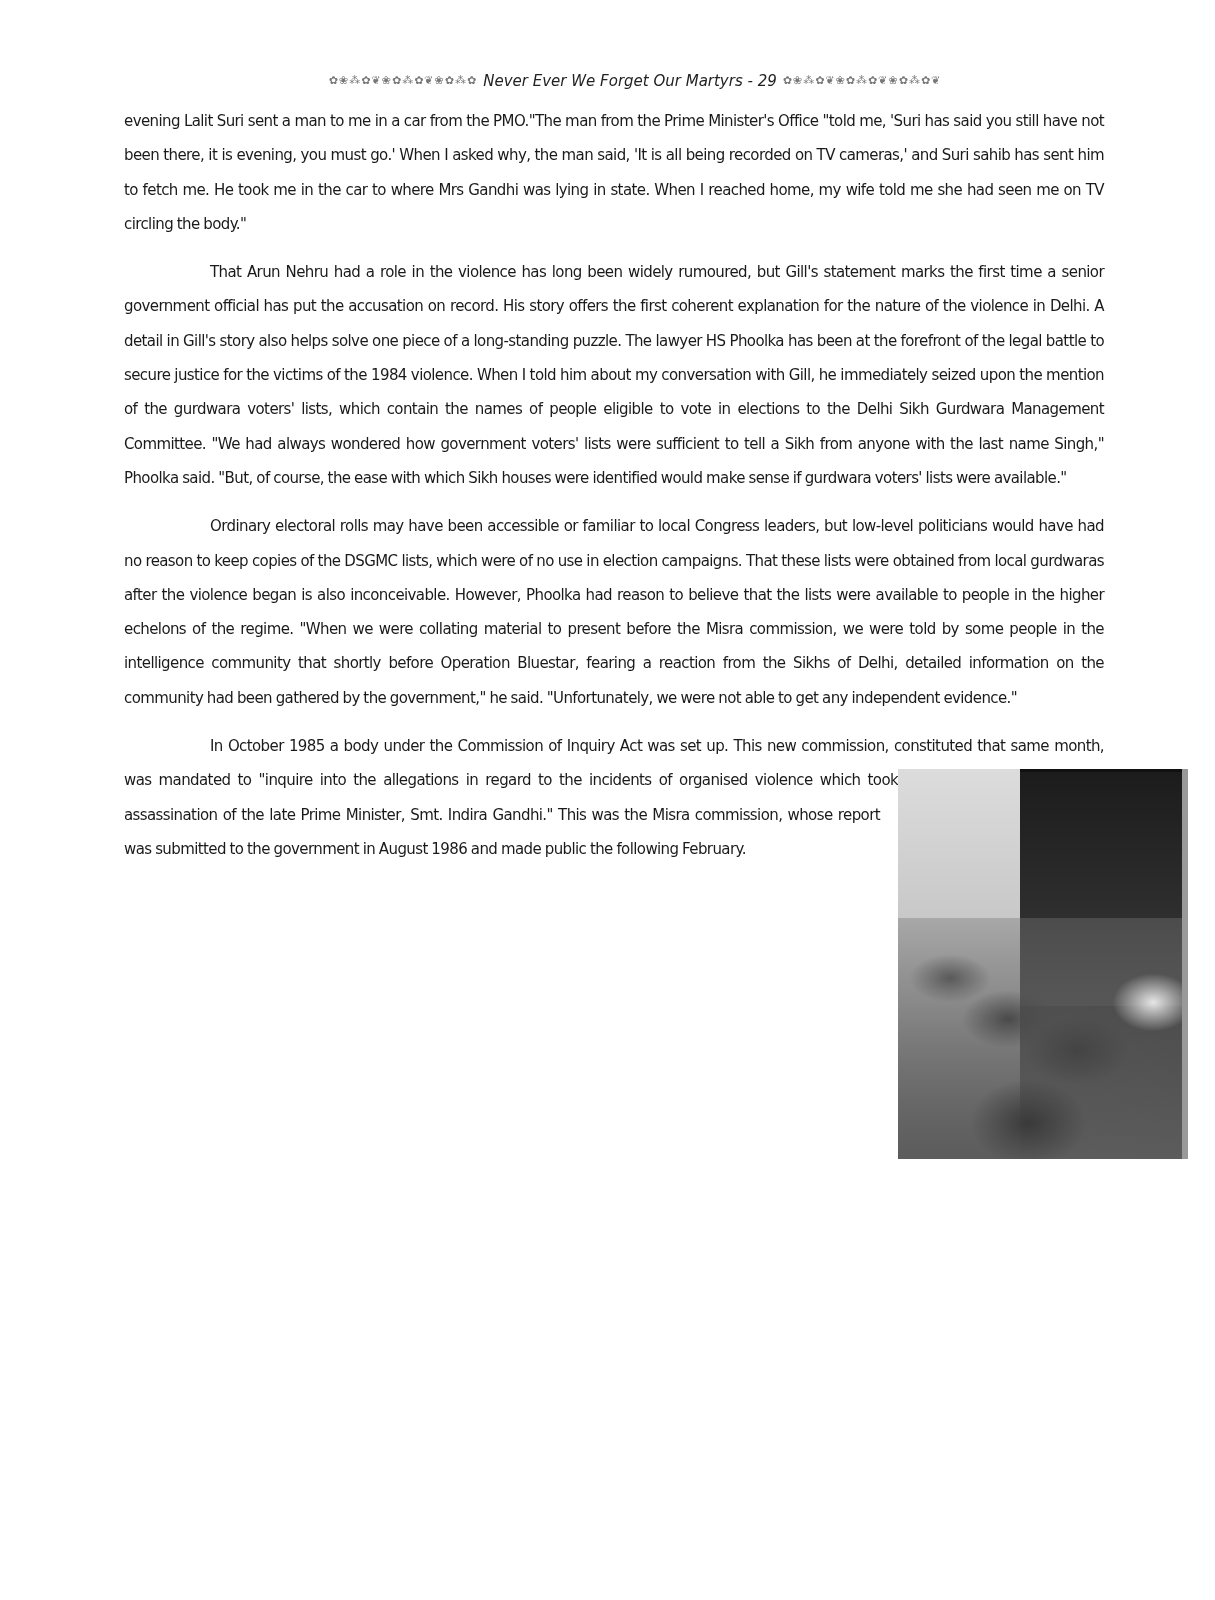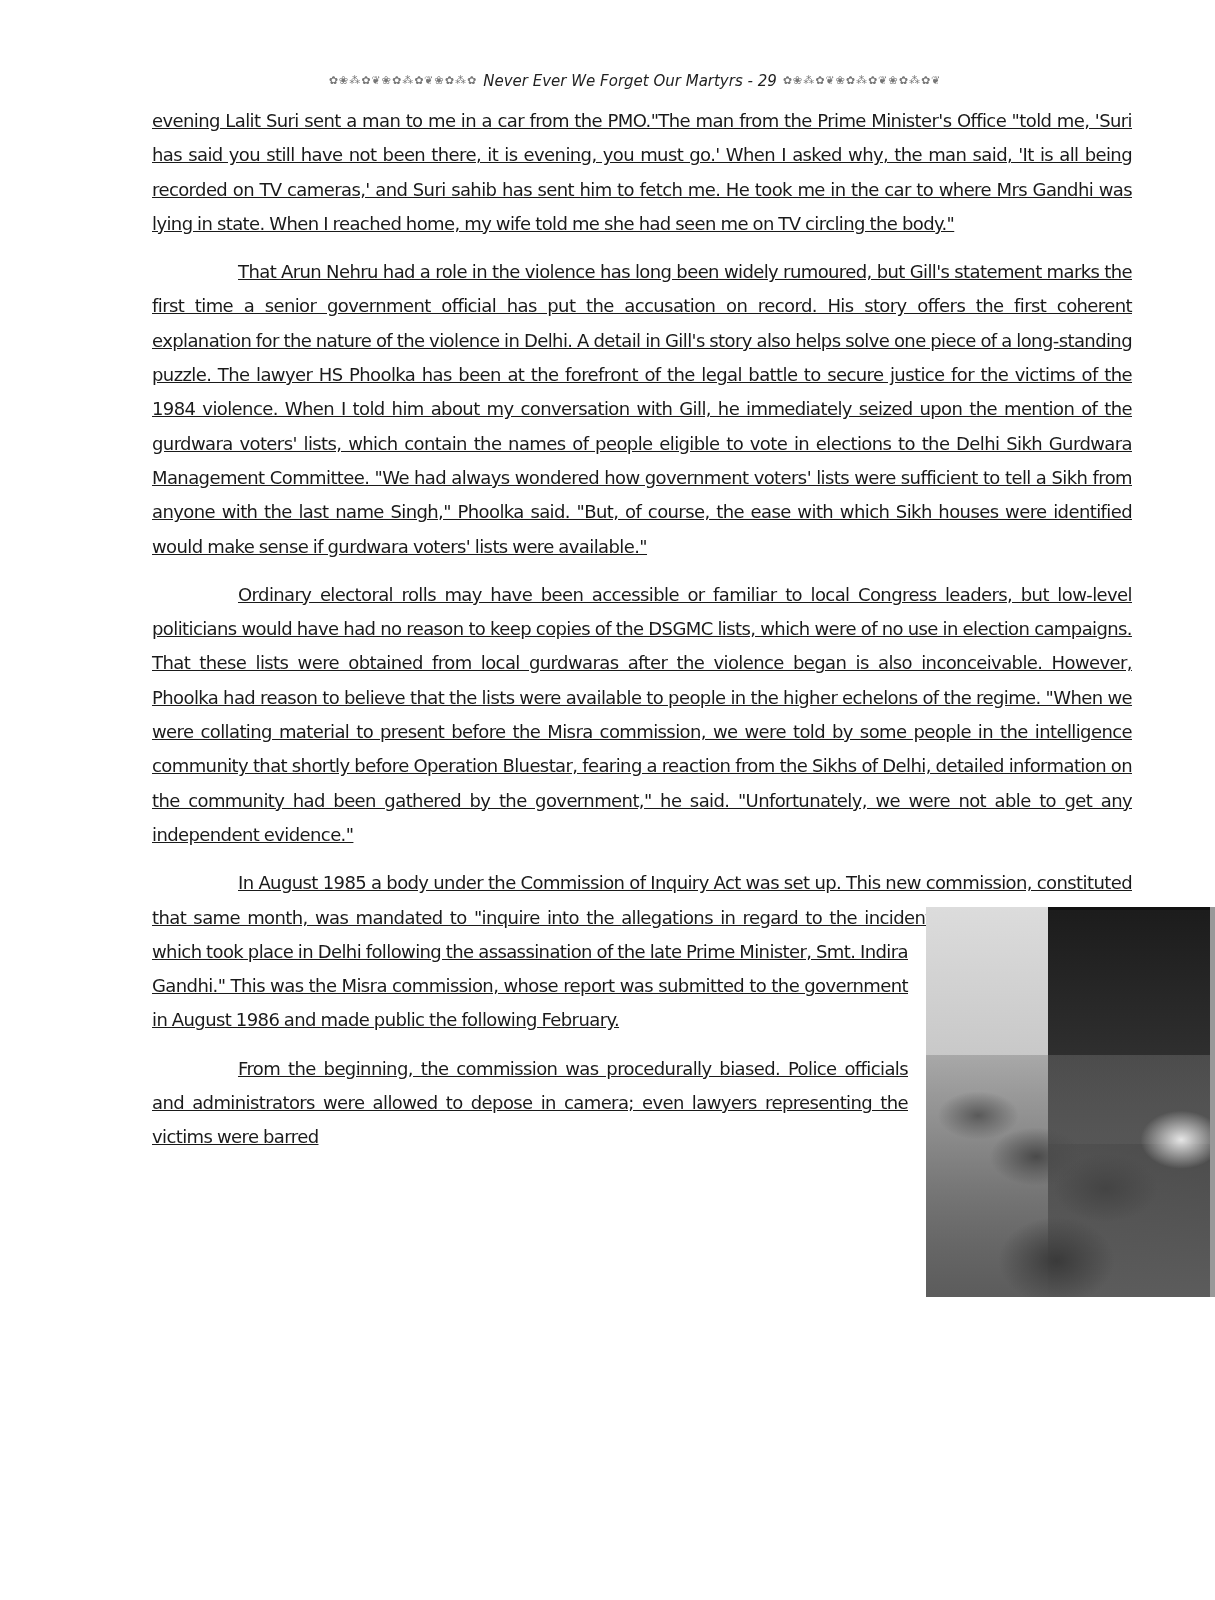--- a/index.html
+++ b/index.html
@@ -13,23 +13,23 @@
     font-family: "DejaVu Sans", sans-serif; font-size: 15px; font-style: italic; color: #222;
   }
   .ornament {
     flex: 1; height: 12px; letter-spacing: 1px; overflow: hidden; white-space: nowrap;
     color: #777; font-style: normal; font-size: 11px; line-height: 12px;
   }
   .ornament.left { text-align: right; }
   .ornament.right { text-align: left; }
   .page-title { white-space: nowrap; }
   .body-text {
-    position: absolute; top: 104px; left: 152px; width: 980px;
-    font-family: "DejaVu Sans", sans-serif; font-size: 18px; line-height: 34.3px;
-    text-align: justify; letter-spacing: -0.6px; word-spacing: -0.5px; text-decoration: underline;
+    position: absolute; top: 104px; left: 124px; width: 980px;
+    font-family: "DejaVu Sans", sans-serif; font-size: 15px; line-height: 34.3px;
+    text-align: justify; letter-spacing: -0.6px; word-spacing: -0.5px;
   }
   .para { margin: 0 0 14px 0; text-indent: 0; }
   .para.indent { text-indent: 86px; }
   .photo {
     float: right; width: 290px; height: 390px; margin: 6px -84px 0 18px;
     position: relative; shape-outside: inset(0);
     background:
       linear-gradient(90deg, rgba(0,0,0,0) 0%, rgba(0,0,0,0) 40%, #2a2a2a 42%, #1f1f1f 100%),
       #c9c9c9;
     filter: grayscale(1);
@@ -53,20 +53,19 @@
 <div class="header">
   <span class="ornament left">✿❀⁂✿❦❀✿⁂✿❦❀✿⁂✿</span>
   <span class="page-title">Never Ever We Forget Our Martyrs - 29</span>
   <span class="ornament right">✿❀⁂✿❦❀✿⁂✿❦❀✿⁂✿❦</span>
 </div>
 
 <div class="body-text">
   <p class="para">evening Lalit Suri sent a man to me in a car from the PMO."The man from the Prime Minister's Office "told me, 'Suri has said you still have not been there, it is evening, you must go.' When I asked why, the man said, 'It is all being recorded on TV cameras,' and Suri sahib has sent him to fetch me. He took me in the car to where Mrs Gandhi was lying in state. When I reached home, my wife told me she had seen me on TV circling the body."</p>
   <p class="para indent">That Arun Nehru had a role in the violence has long been widely rumoured, but Gill's statement marks the first time a senior government official has put the accusation on record. His story offers the first coherent explanation for the nature of the violence in Delhi. A detail in Gill's story also helps solve one piece of a long-standing puzzle. The lawyer HS Phoolka has been at the forefront of the legal battle to secure justice for the victims of the 1984 violence. When I told him about my conversation with Gill, he immediately seized upon the mention of the gurdwara voters' lists, which contain the names of people eligible to vote in elections to the Delhi Sikh Gurdwara Management Committee. "We had always wondered how government voters' lists were sufficient to tell a Sikh from anyone with the last name Singh," Phoolka said. "But, of course, the ease with which Sikh houses were identified would make sense if gurdwara voters' lists were available."</p>
   <p class="para indent">Ordinary electoral rolls may have been accessible or familiar to local Congress leaders, but low-level politicians would have had no reason to keep copies of the DSGMC lists, which were of no use in election campaigns. That these lists were obtained from local gurdwaras after the violence began is also inconceivable. However, Phoolka had reason to believe that the lists were available to people in the higher echelons of the regime. "When we were collating material to present before the Misra commission, we were told by some people in the intelligence community that shortly before Operation Bluestar, fearing a reaction from the Sikhs of Delhi, detailed information on the community had been gathered by the government," he said. "Unfortunately, we were not able to get any independent evidence."</p>
-  <p class="para indent"><span>In August 1985 a body under the Commission of Inquiry Act was set up. This new commission, constituted that same month, was mandated to "inquire into the </span><span class="photo" title="black-and-white photograph of women and children standing beside a doorway">
+  <p class="para indent"><span>In October 1985 a body under the Commission of Inquiry Act was set up. This new commission, constituted that same month, was mandated to "inquire into the </span><span class="photo" title="black-and-white photograph of women and children standing beside a doorway">
         <span class="wall"></span>
         <span class="door"></span>
         <span class="figures"></span>
         <span class="edge"></span>
       </span><span>allegations in regard to the incidents of organised violence which took place in Delhi following the assassination of the late Prime Minister, Smt. Indira Gandhi." This was the Misra commission, whose report was submitted to the government in August 1986 and made public the following February.</span></p>
-  <p class="para indent">From the beginning, the commission was procedurally biased. Police officials and administrators were allowed to depose in camera; even lawyers representing the victims were barred</p>
 </div>
 
 </body></html>

